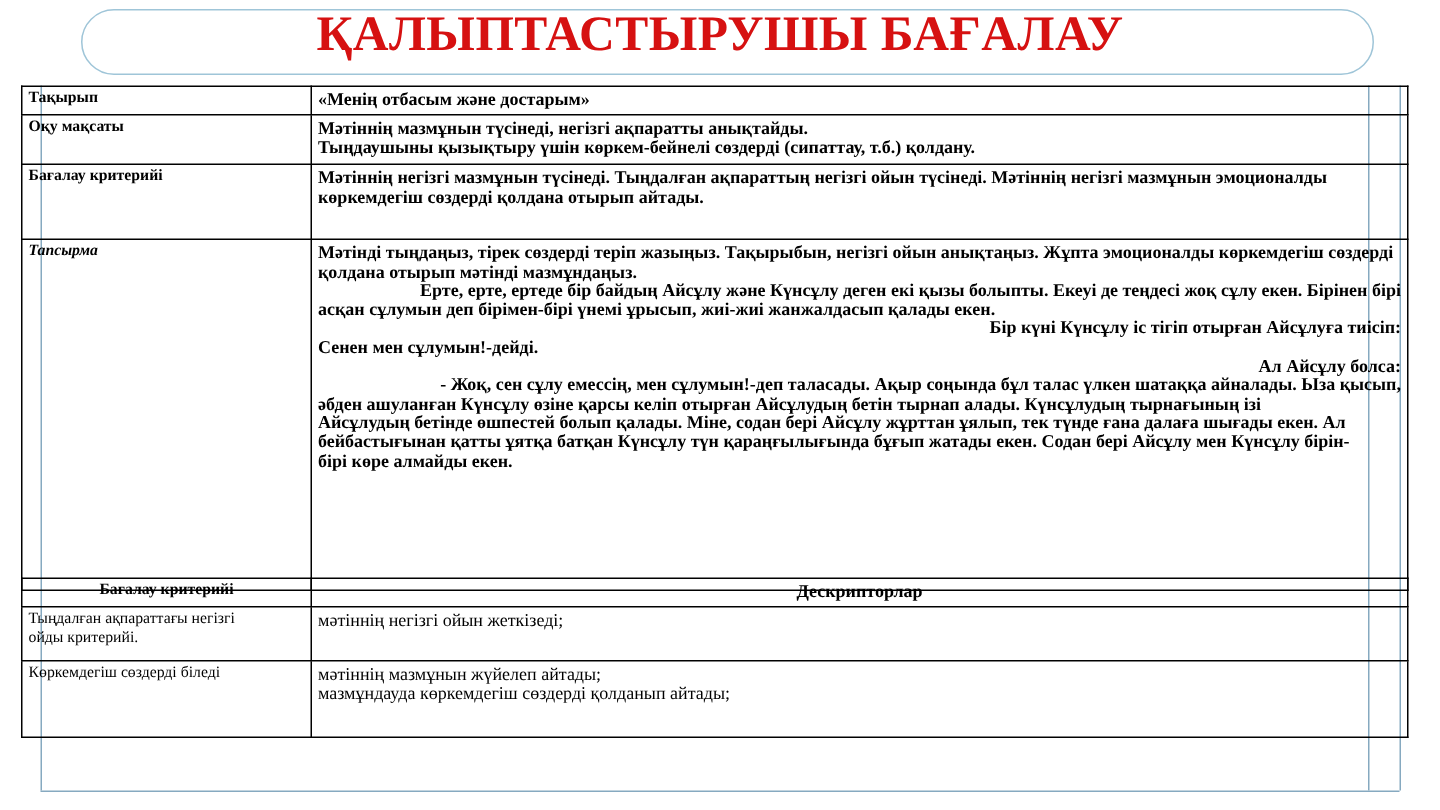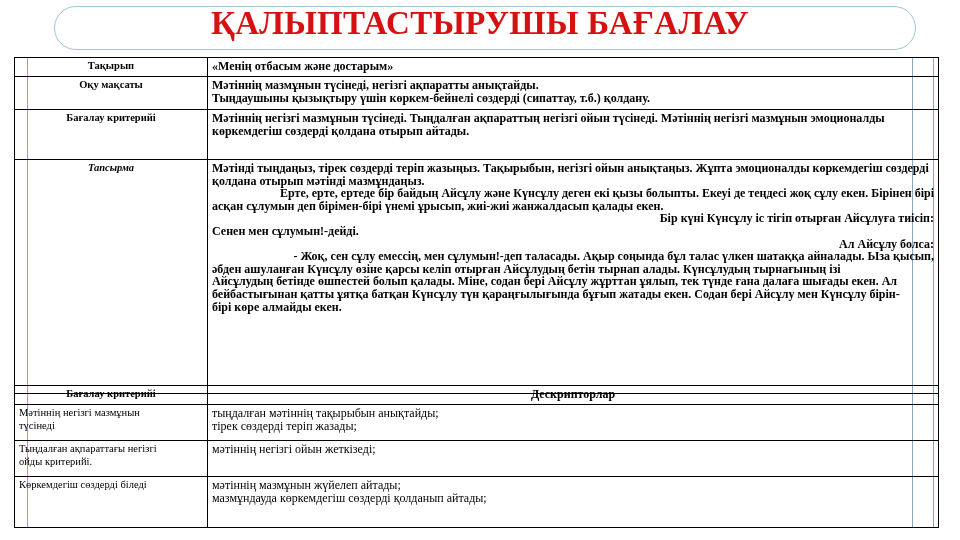--- a/index.html
+++ b/index.html
@@ -71,21 +71,20 @@
     font-size: 12px;
     line-height: 12.6px;
     color: #000000;
     overflow: hidden;
   }
 
   
   #table-top { left: 14px; top: 57px; width: 908px; }
   #table-top td.c-label {
     width: 184px;
-    text-align: center;
     font-weight: bold;
     font-size: 10.5px;
   }
   #table-top td.c-body {
     width: 722px;
     font-weight: bold;
   }
 
   
   #table-bottom { left: 14px; top: 385px; width: 908px; }
@@ -164,30 +163,20 @@
   </tbody>
 </table>
 
 <table class="grid" id="table-bottom">
   <tbody>
     <tr>
       <td class="c-label hdr" style="height:14px;">Бағалау критерийі</td>
       <td class="c-body hdr">Дескрипторлар</td>
     </tr>
 
-    <tr>
-      <td class="c-label" style="height:31px;">
-        <span class="line">Мәтіннің негізгі мазмұнын</span>
-        <span class="line">түсінеді</span>
-      </td>
-      <td class="c-body">
-        <span class="line">тыңдалған мәтіннің тақырыбын анықтайды;</span>
-        <span class="line">тірек сөздерді теріп жазады;</span>
-      </td>
-    </tr>
 
     <tr>
       <td class="c-label" style="height:31px;">
         <span class="line">Тыңдалған ақпараттағы негізгі</span>
         <span class="line">ойды критерийі.</span>
       </td>
       <td class="c-body">
         <span class="line">мәтіннің негізгі ойын жеткізеді;</span>
       </td>
     </tr>

